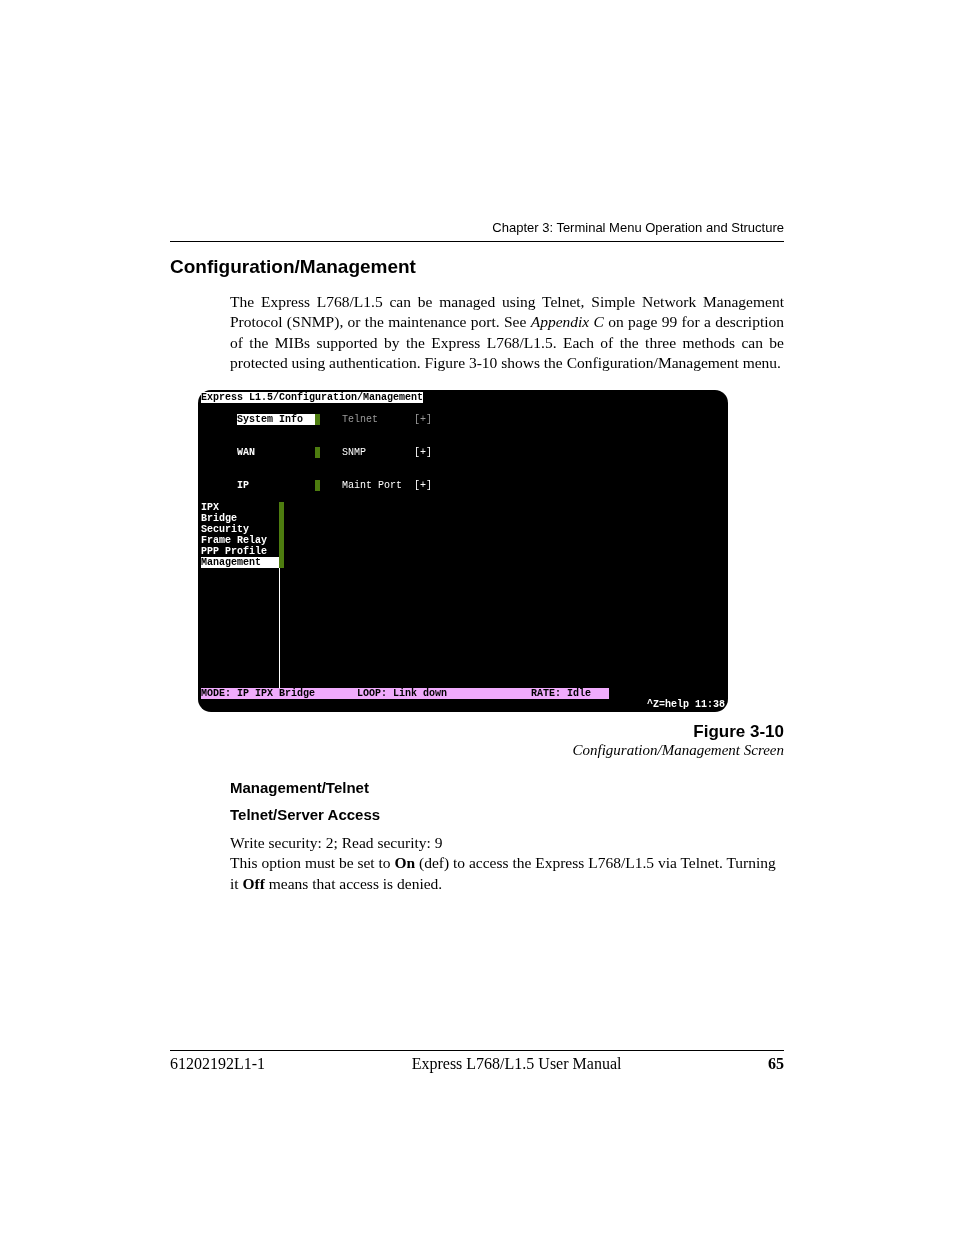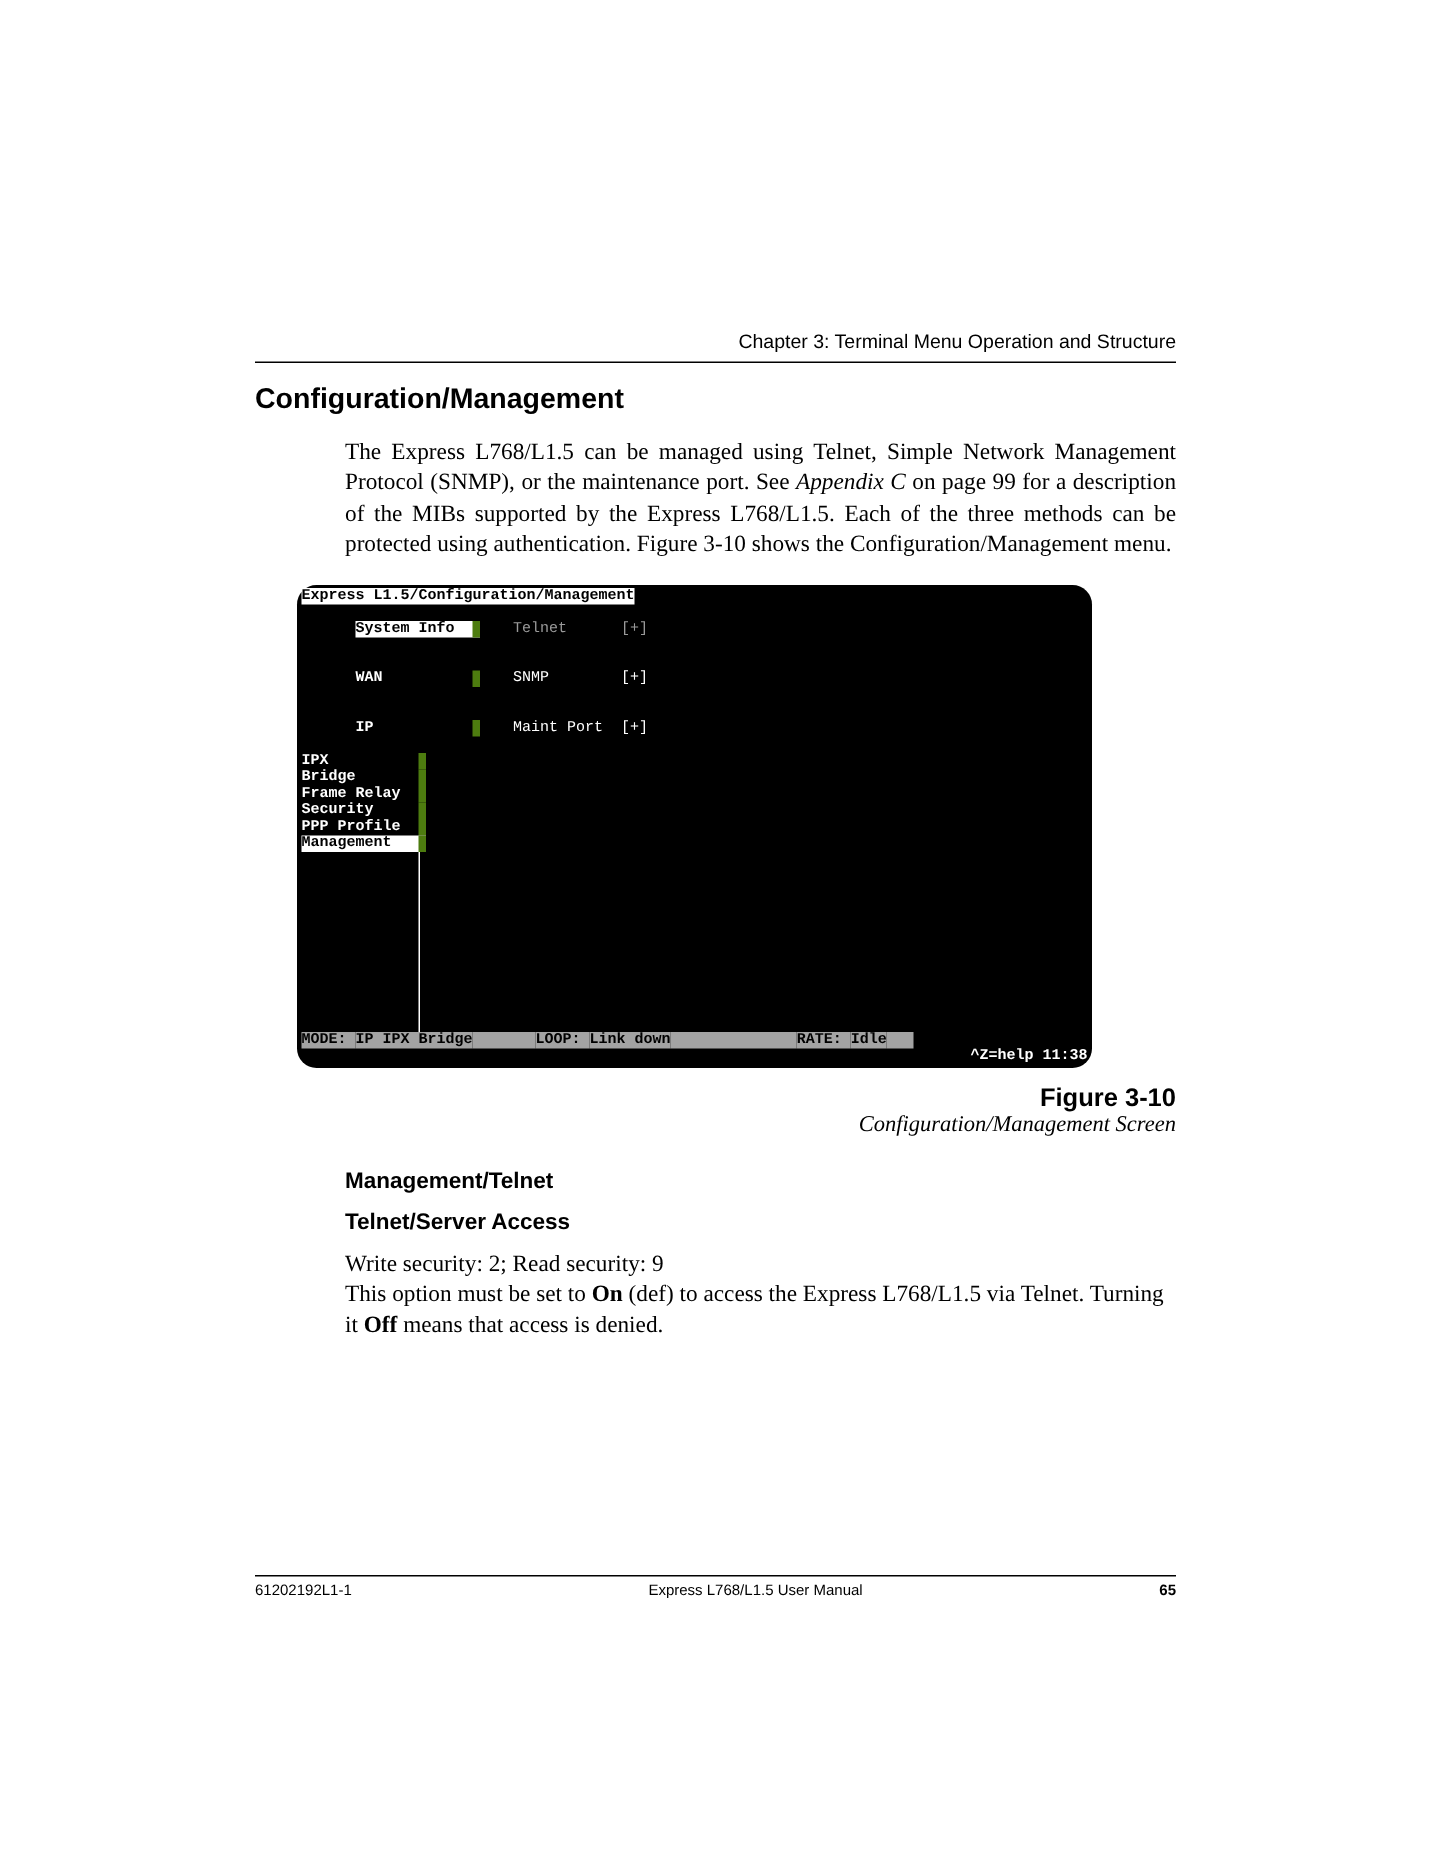--- a/index.html
+++ b/index.html
@@ -86,21 +86,21 @@
   }
   .term-body-inner {
     border-right: 1px solid #fff;
     width: 78px;
     height: 120px;
   }
   .term-status {
     white-space: pre;
     font-weight: bold;
   }
-  .term-status .inv { background: #a3a3a3; color: #000; }
+  .term-status .inv { background: #f0abfc; color: #000; }
   .term-help { text-align: right; font-weight: bold; white-space: pre; }
   .figure-caption {
     text-align: right;
     margin: 8px 0 20px 0;
   }
   .figure-number {
     font-family: "Trebuchet MS", "Lucida Sans", "Segoe UI", Arial, sans-serif;
     font-weight: bold;
     font-size: 17px;
   }
@@ -119,22 +119,22 @@
     left: 170px;
     right: 170px;
     top: 1050px;
   }
   .footer-rule {
     border: none;
     border-top: 1px solid #000;
     margin: 0 0 4px 0;
   }
   .footer-row {
-    font-family: Liberation Sans, sans-serif;
-    font-size: 10px;
+    font-family: Liberation Serif, serif;
+    font-size: 16px;
     display: flex;
     justify-content: space-between;
   }
   .footer-row .pnum { font-weight: bold; }
 </style>
 </head>
 <body>
 
 <div class="page">
 
@@ -155,22 +155,22 @@
       <span class="term-leftcol highlight">System Info</span><span class="term-main dim"><span>Telnet</span>      <span>[+]</span></span>
     </div>
     <div class="term-row">
       <span class="term-leftcol">WAN</span><span class="term-main"><span>SNMP</span>        <span>[+]</span></span>
     </div>
     <div class="term-row">
       <span class="term-leftcol">IP</span><span class="term-main"><span>Maint Port</span>  <span>[+]</span></span>
     </div>
     <div class="term-row"><span class="term-leftcol">IPX</span></div>
     <div class="term-row"><span class="term-leftcol">Bridge</span></div>
+    <div class="term-row"><span class="term-leftcol">Security</span></div>
     <div class="term-row"><span class="term-leftcol">Frame Relay</span></div>
-    <div class="term-row"><span class="term-leftcol">Security</span></div>
     <div class="term-row"><span class="term-leftcol">PPP Profile</span></div>
     <div class="term-row"><span class="term-leftcol highlight">Management</span></div>
     <div class="term-body">
         <div class="term-body-inner"></div>
       </div>
     <div class="term-status"><span class="inv">MODE: </span><span class="inv">IP IPX Bridge</span><span class="inv">       </span><span class="inv">LOOP: </span><span class="inv">Link down</span><span class="inv">              </span><span class="inv">RATE: </span><span class="inv">Idle</span><span class="inv">   </span></div>
     <div class="term-help">^Z=help 11:38</div>
   </div>
 
   <div class="figure-caption">

